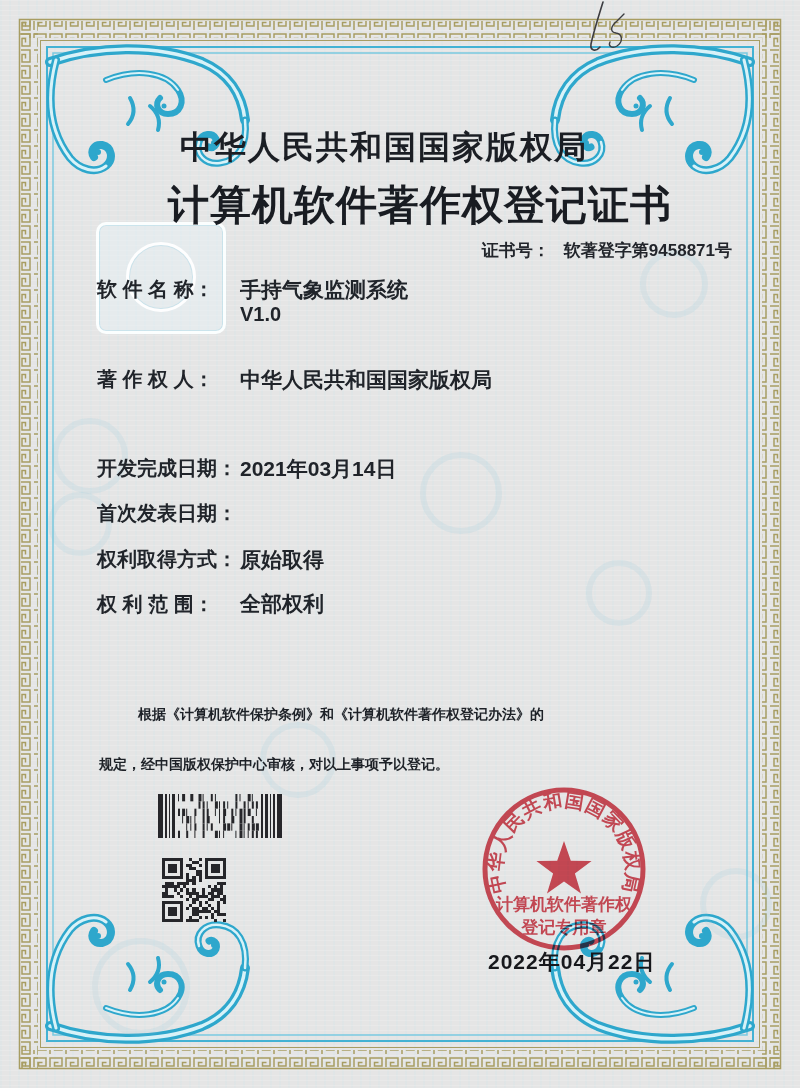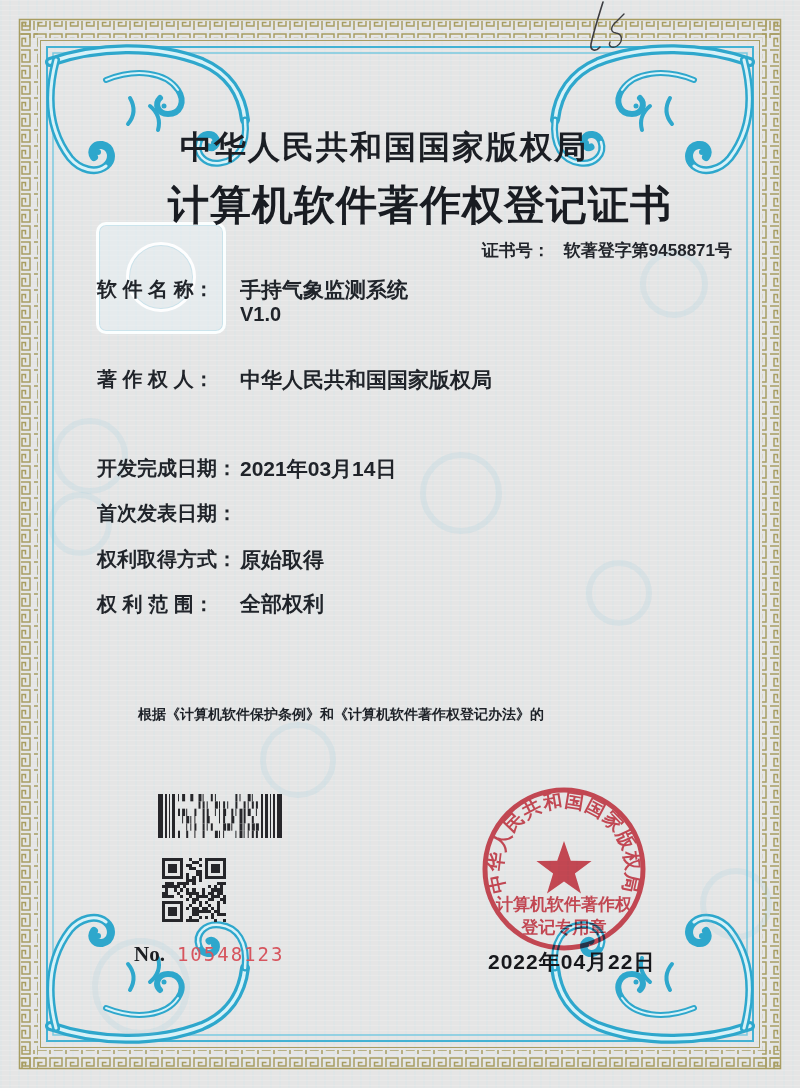--- a/index.html
+++ b/index.html
@@ -147,20 +147,21 @@
   </div>
 
   <div class="abs frow" style="top:590px;align-items:flex-end;">
     <span class="f-label">权 利 范 围：</span>
     <span class="f-value">全部权利</span>
   </div>
 
 
   <div class="abs stmt">
     <div class="l1">根据《计算机软件保护条例》和《计算机软件著作权登记办法》的</div>
+    <div class="l2">规定，经中国版权保护中心审核，对以上事项予以登记。</div>
   </div>
 
   <svg id="barcode" class="abs" width="124" height="44" viewBox="0 0 124 44" style="left:158px;top:794px;">
       <rect x="0" y="0" width="5" height="44" fill="#26262a"></rect>
       <rect x="7" y="0" width="2" height="44" fill="#26262a"></rect>
       <rect x="11" y="0" width="1" height="44" fill="#26262a"></rect>
       <rect x="14" y="0" width="3" height="44" fill="#26262a"></rect>
       <rect x="103" y="0" width="2" height="44" fill="#26262a"></rect>
       <rect x="107" y="0" width="3" height="44" fill="#26262a"></rect>
       <rect x="112" y="0" width="1" height="44" fill="#26262a"></rect>
@@ -380,23 +381,20 @@
       <rect x="14" y="19" width="1" height="1" fill="#26262a"></rect>
       <rect x="16" y="19" width="1" height="1" fill="#26262a"></rect>
       <rect x="8" y="20" width="1" height="1" fill="#26262a"></rect>
       <rect x="9" y="20" width="1" height="1" fill="#26262a"></rect>
       <rect x="10" y="20" width="1" height="1" fill="#26262a"></rect>
       <rect x="11" y="20" width="1" height="1" fill="#26262a"></rect>
       <rect x="17" y="20" width="1" height="1" fill="#26262a"></rect>
       <rect x="20" y="20" width="1" height="1" fill="#26262a"></rect>
     </svg>
 
-  <div class="abs serial">
-    <span class="no">No.</span><span class="num">10548123</span>
-  </div>
 
   <div class="abs issue-date">2022年04月22日</div>
 
   <svg class="abs seal-svg" width="190" height="190" viewBox="0 0 190 190" style="left:470px;top:770px;">
     <g opacity="0.92">
       <circle cx="94" cy="99" r="79" fill="none" stroke="#d5404e" stroke-width="5"></circle>
       <path id="sealArc" d="M35.7 120.2 A62 62 0 1 1 152.3 120.2" fill="none"></path>
       <text font-size="19" font-weight="bold" fill="#d5404e" letter-spacing="1" font-family="Liberation Sans, sans-serif">
         <textPath href="#sealArc" startOffset="50%" text-anchor="middle">中华人民共和国国家版权局</textPath>
       </text>

